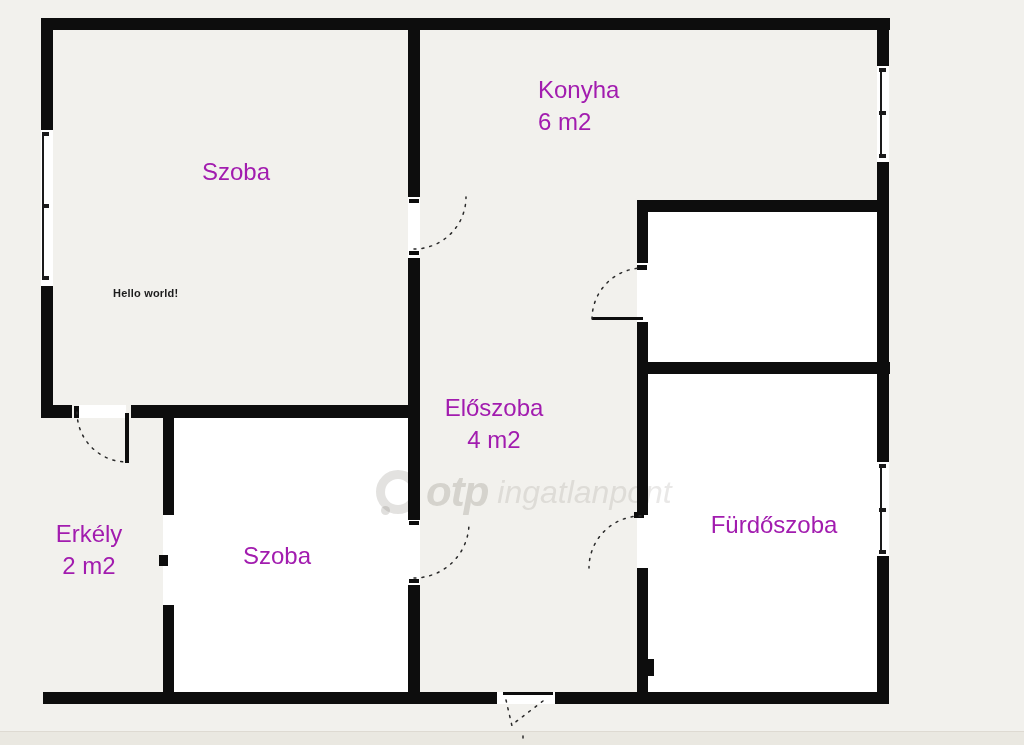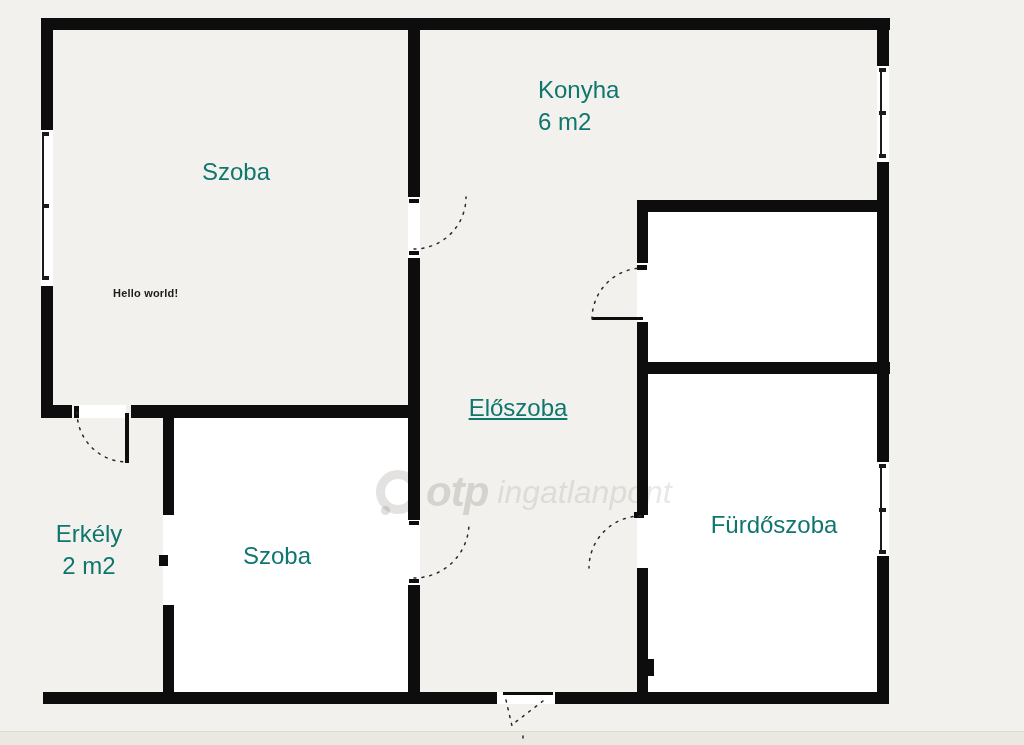--- a/index.html
+++ b/index.html
@@ -6,21 +6,21 @@
   .plan{
     position:relative;width:1024px;height:745px;overflow:hidden;
     background:#f2f1ed;
     font-family:"Liberation Sans","DejaVu Sans",sans-serif;
   }
   .wall{position:absolute;background:#0d0d0d;}
   .whitefill{position:absolute;background:#ffffff;}
   .winline{position:absolute;background:#1a1a1a;}
   .tick{position:absolute;background:#0d0d0d;}
   .label{
-    position:absolute;color:#0f766e;font-size:24px;line-height:32px;
+    position:absolute;color:#a21caf;font-size:24px;line-height:32px;
     text-align:center;white-space:nowrap;
   }
   .label.left{text-align:left;}
   .annotation{
     position:absolute;color:#1c1c1c;font-size:11px;font-weight:bold;
     white-space:nowrap;letter-spacing:0.2px;
   }
   .watermark{
     position:absolute;left:376px;top:468px;display:flex;align-items:center;
     white-space:nowrap;z-index:3;
@@ -163,22 +163,23 @@
     </div>
 
     <div class="label left" style="left:538px;top:74px;">
       <div>Konyha</div>
       <div>6 m2</div>
     </div>
 
     <div class="label" style="left:660px;top:254px;width:200px;">
     </div>
 
-    <div class="label" style="left:418px;top:392px;width:200px;text-decoration:underline;">
+    <div class="label" style="left:394px;top:392px;width:200px;">
       <div>Előszoba</div>
+      <div>4 m2</div>
     </div>
 
     <div class="label" style="left:-11px;top:518px;width:200px;">
       <div>Erkély</div>
       <div>2 m2</div>
     </div>
 
     <div class="label" style="left:177px;top:540px;width:200px;">
       <div>Szoba</div>
     </div>

